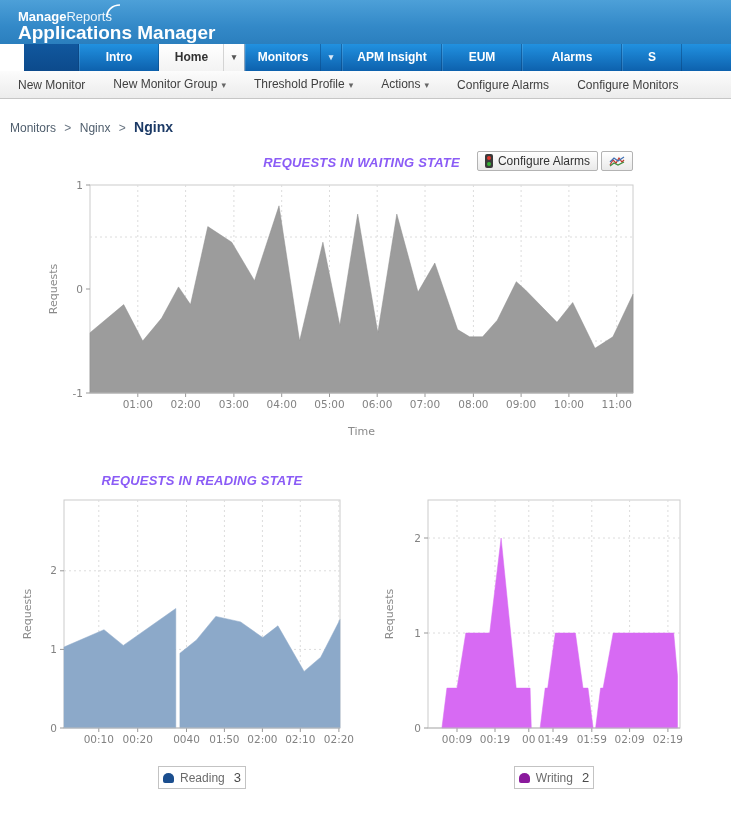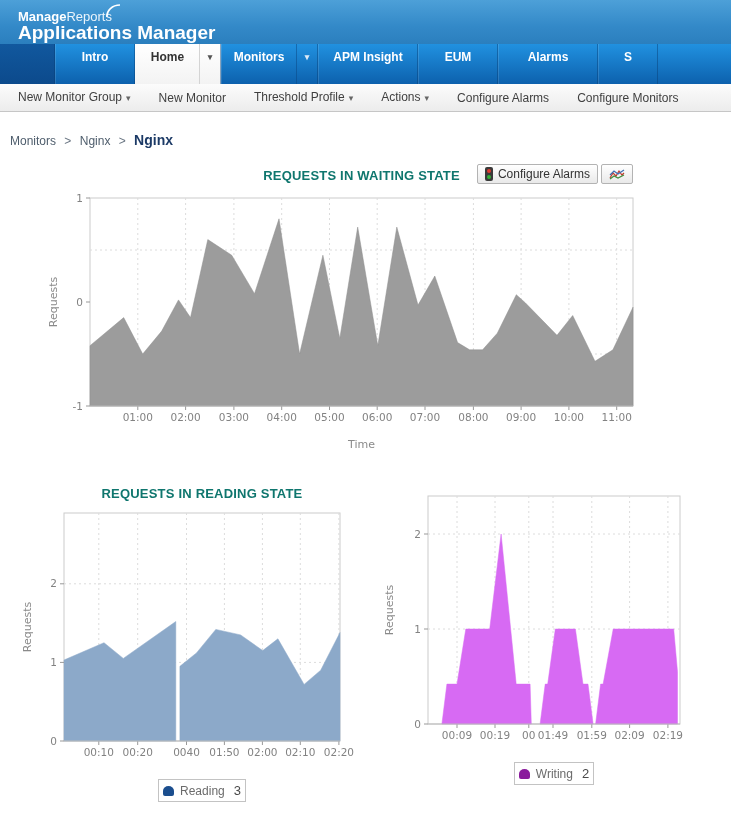--- a/index.html
+++ b/index.html
@@ -6,21 +6,21 @@
     font-family:"Liberation Sans",sans-serif;}
   
   .hdr{height:44px;background:linear-gradient(180deg,#4da0d8 0%,#3389c8 60%,#2b7fbe 100%);
     padding:4px 0 0 18px;box-sizing:border-box;}
   .logo-l1{font-size:13px;color:#fff;line-height:15px;display:flex;align-items:flex-end;}
   .logo-l1 b{font-weight:bold;}
   .logo-l1 .lt{font-weight:normal;color:#eaf4fb;}
   .logo-swoosh{margin-left:-6px;margin-bottom:6px;}
   .logo-l2{font-size:19px;font-weight:bold;color:#fff;line-height:17px;}
   
-  .tabs{height:40px;display:flex;background:linear-gradient(180deg,#2191e0,#0d61ad);}
+  .tabs{height:27px;display:flex;background:linear-gradient(180deg,#2191e0,#0d61ad);margin-left:24px;}
   .tab{color:#fff;font-size:12px;font-weight:bold;line-height:27px;text-align:center;cursor:pointer;
     border-right:1px solid rgba(8,62,116,.45);border-left:1px solid rgba(255,255,255,.12);
     box-sizing:border-box;display:flex;align-items:stretch;justify-content:center;}
   .tab .t-label{flex:1;text-align:center;padding:0 6px;}
   .tab .t-arrow{width:20px;font-size:9px;line-height:27px;color:#dceaf7;
     border-left:1px solid rgba(9,70,130,.5);}
   .tab-spacer{width:54px;background:linear-gradient(180deg,#11589e,#0c4a8c);
     border-right:1px solid rgba(8,62,116,.45);}
   .tab.active{background:linear-gradient(180deg,#ffffff,#f3f3f3);color:#333;}
   .tab.active .t-arrow{color:#555;border-left:1px solid #d4d4d4;}
@@ -31,32 +31,32 @@
   .tb-item{font-size:12px;color:#3f3f3f;padding:0 14px;line-height:26px;cursor:pointer;white-space:nowrap;}
   .tb-item .arr{font-size:9px;color:#666;margin-left:4px;}
   
   .crumbs{margin:20px 0 0 10px;font-size:12px;color:#4e5d6c;}
   .crumbs .lnk{cursor:pointer;}
   .crumbs .sep{margin:0 5px;color:#6a7683;}
   .crumbs .cur{font-size:14px;font-weight:bold;color:#1c3a66;}
   
   .c1wrap{position:relative;margin:16px 0 0 44px;width:604px;}
   .c1head{position:relative;height:26px;}
-  .c-title{font-size:13px;font-weight:bold;color:#0f766e;letter-spacing:.2px;text-align:center;}
+  .c-title{font-size:13px;font-weight:bold;color:#8b5cf6;letter-spacing:.2px;text-align:center;font-style:italic;}
   .c1head .c-title{position:absolute;left:46px;width:543px;top:4px;}
   .c1btns{position:absolute;right:15px;top:0;display:flex;gap:3px;}
   .btn{display:inline-flex;align-items:center;gap:5px;height:20px;padding:0 7px;
     background:linear-gradient(180deg,#ffffff,#e9e9e9);border:1px solid #b3b3b3;border-radius:2px;
     font-size:12px;color:#333;cursor:pointer;}
   .tl{width:8px;height:14px;background:#3a3a3a;border-radius:2px;display:flex;flex-direction:column;
     align-items:center;justify-content:space-evenly;}
   .tl i{width:4px;height:4px;border-radius:50%;}
   .tl .r{background:#e03a2f;}
   .tl .g{background:#35b336;}
-  .row{display:flex;margin-top:28px;}
+  .row{display:flex;margin-top:28px;align-items:flex-end;}
   .c2wrap{margin-left:18px;width:336px;}
   .c3wrap{margin-left:26px;width:316px;}
   .c2wrap .c-title{margin:0 0 2px 46px;width:276px;}
   .c3wrap .c-title{margin:0 0 2px 48px;width:252px;}
   .legend-row{display:flex;justify-content:center;margin-top:4px;}
   .c2wrap .legend-row{margin-left:46px;width:276px;}
   .c3wrap .legend-row{margin-left:48px;width:252px;}
   .legend{display:inline-flex;align-items:center;gap:6px;border:1px solid #c3c3c3;background:#fff;
     padding:3px 4px;font-size:12px;color:#6b6b6b;}
   .dome{width:11px;height:10px;border-radius:50% 50% 2px 2px;}
@@ -97,22 +97,22 @@
     </div>
   <div class="tab w100">
       <span class="t-label">Alarms</span>
     </div>
   <div class="tab w60">
       <span class="t-label">S</span>
     </div>
 </nav>
 
 <nav class="toolbar">
+  <span class="tb-item"><span>New Monitor</span></span>
   <span class="tb-item"><span>New Monitor Group</span><span class="arr">▾</span></span>
-  <span class="tb-item"><span>New Monitor</span></span>
   <span class="tb-item"><span>Threshold Profile</span><span class="arr">▾</span></span>
   <span class="tb-item"><span>Actions</span><span class="arr">▾</span></span>
   <span class="tb-item"><span>Configure Alarms</span></span>
   <span class="tb-item"><span>Configure Monitors</span></span>
 </nav>
 
 <div class="crumbs">
   <span class="lnk">Monitors</span>
   <span class="sep">&gt;</span>
   <span class="lnk">Nginx</span>

